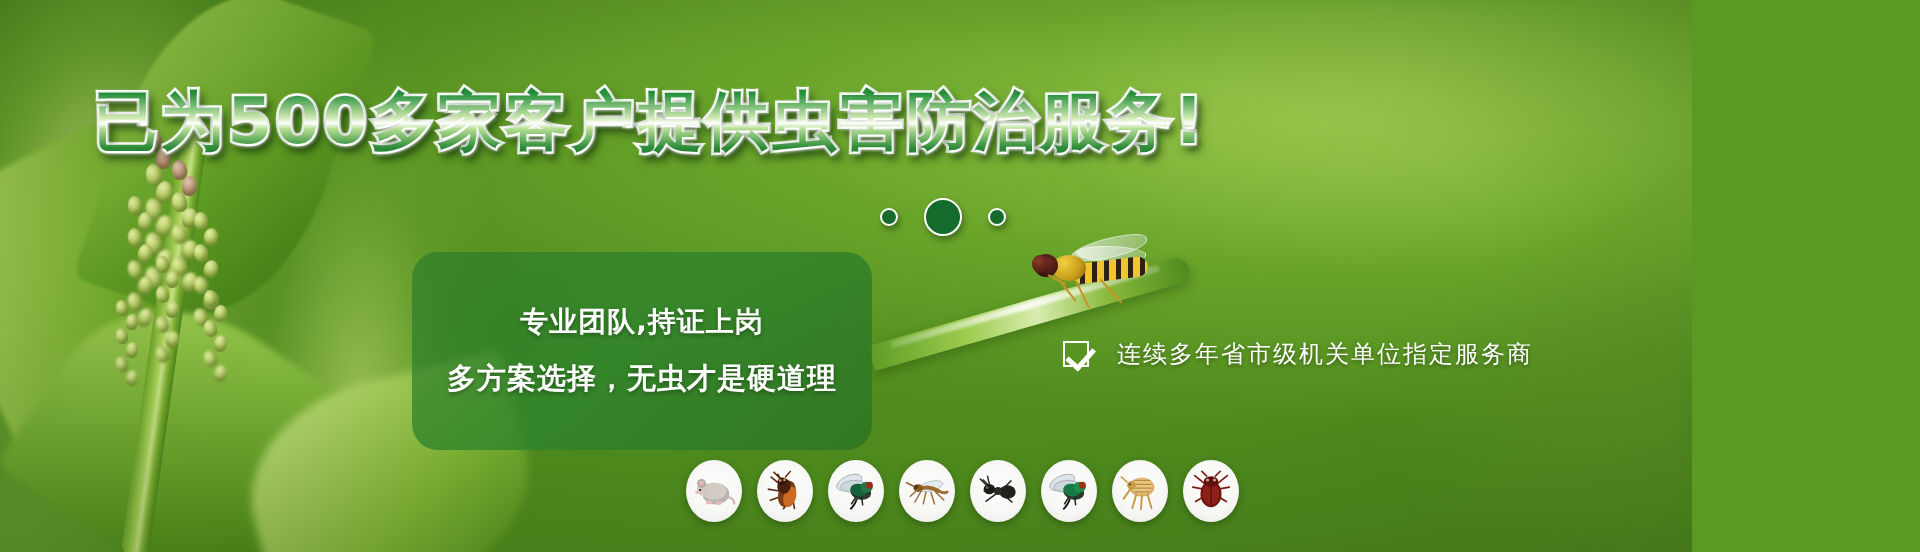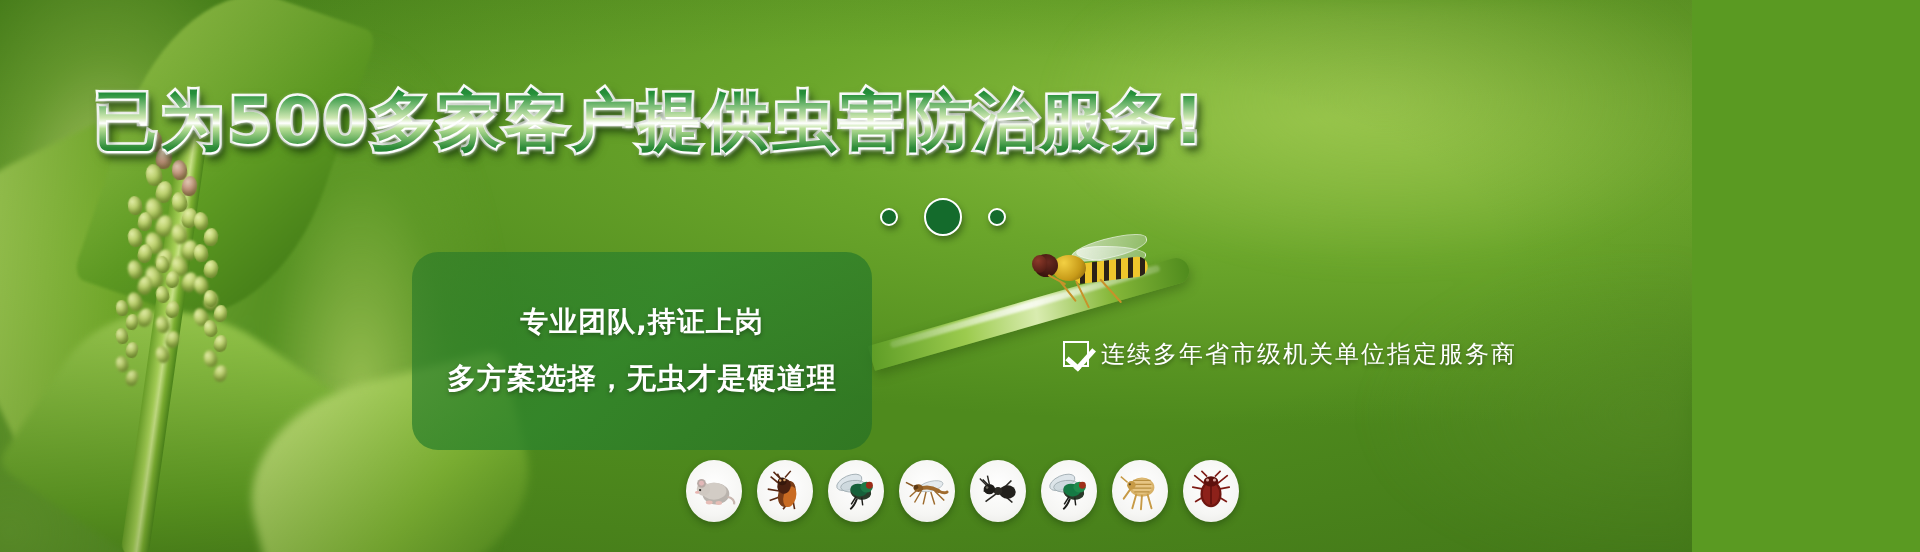--- a/index.html
+++ b/index.html
@@ -144,21 +144,21 @@
     gap:18px;
   }
   .panel-line { color:#fff; font-weight:bold; white-space:nowrap;
     text-shadow:0 2px 4px rgba(0,0,0,.35); letter-spacing:1px; }
   .panel-line.l1 { font-size:28px; }
   .panel-line.l2 { font-size:29px; }
   .panel-line.l3 { font-size:29px; }
 
   
   .features { position:absolute; left:1063px; top:338px; display:flex; flex-direction:column; gap:26px; }
-  .feature { display:flex; align-items:center; gap:12px; }
+  .feature { display:flex; align-items:center; gap:28px; }
   .check-box {
     position:relative; width:26px; height:26px; border:2px solid #ffffff; flex:0 0 auto;
   }
   .check-box::after {
     content:""; position:absolute; left:3px; top:1px; width:12px; height:22px;
     border-right:5px solid #ffffff; border-bottom:5px solid #ffffff;
     transform:rotate(42deg) translate(2px,-4px); transform-origin:center;
   }
   .feature-label {
     color:#ffffff; font-size:24px; letter-spacing:2px; white-space:nowrap;

